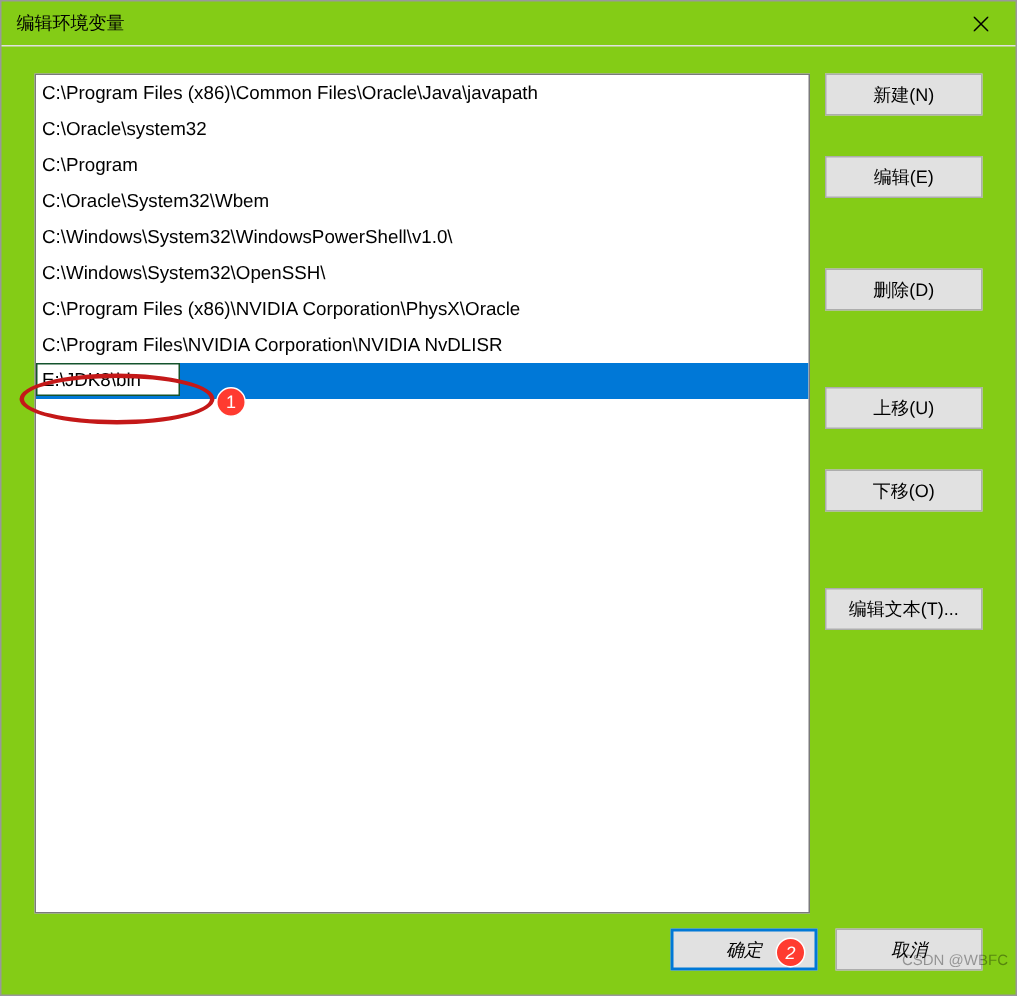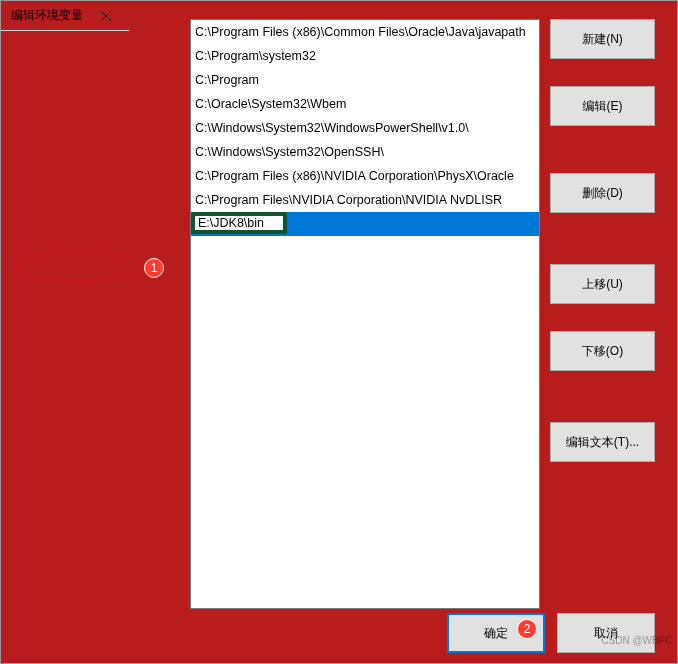--- a/index.html
+++ b/index.html
@@ -7,25 +7,24 @@
       font-family: "Microsoft YaHei", "Segoe UI", sans-serif;
       font-size: 12px;
       background: #fff;
       width: 678px;
       height: 664px;
       position: relative;
     }
     .dialog {
       width: 678px;
       height: 664px;
-      background: #b91c1c;
+      background: #84cc16;
       border: 1px solid #999;
       display: flex;
-      flex-direction: row;
-      gap: 39px;
+      flex-direction: column;
     }
     .titlebar {
       height: 30px;
       display: flex;
       align-items: center;
       justify-content: space-between;
       padding-left: 10px;
       border-bottom: 1px solid #e0e0e0;
     }
     .titlebar-title { font-size: 12px; }
@@ -69,53 +68,53 @@
     .list-item.selected-row {
       background: #0078d7;
       color: #fff;
       position: relative;
     }
     .edit-input {
       position: absolute;
       left: 0;
       top: 0;
       height: 22px;
-      border: 4px solid #14532d;
+      border: 1px solid #14532d;
       background: #fff;
       color: #000;
       font-family: inherit;
       font-size: 12.5px;
       padding-left: 3px;
       outline: none;
       width: 96px;
     }
     .side-buttons {
       width: 105px;
       display: flex;
       flex-direction: column;
     }
     .win-btn {
-      height: 40px;
+      height: 28px;
       border: 1px solid #adadad;
       background: #e1e1e1;
       font-family: inherit;
       font-size: 12px;
       cursor: pointer;
       margin-bottom: 7px;
     }
     .spacer-20 { height: 20px; }
     .footer {
       height: 40px;
       display: flex;
       justify-content: flex-end;
       align-items: center;
       gap: 12px;
       padding-top: 8px;
     }
-    .footer .win-btn { width: 98px; margin-bottom: 0; position: relative; }
+    .footer .win-btn { width: 98px; margin-bottom: 0; position: relative; font-style: italic; }
     .win-btn.focused { border: 2px solid #0078d7; }
     .annotation-circle {
       position: absolute;
       border: 3px solid #c41818;
       border-radius: 50%;
       pointer-events: none;
     }
     .annotation-badge {
       position: absolute;
       width: 20px;
@@ -151,21 +150,21 @@
           <path d="M0 0 L10 10 M10 0 L0 10" stroke="#000" stroke-width="1"></path>
         </svg>
     </div>
   </div>
 
   <div class="body">
     <div class="main-row">
       <div class="listbox" id="listbox">
 
       <div class="list-item">C:\Program Files (x86)\Common Files\Oracle\Java\javapath</div>
-          <div class="list-item">C:\Program\system32</div>
+          <div class="list-item">C:\Oracle\system32</div>
           <div class="list-item">C:\Program</div>
           <div class="list-item">C:\Oracle\System32\Wbem</div>
           <div class="list-item">C:\Windows\System32\WindowsPowerShell\v1.0\</div>
           <div class="list-item">C:\Windows\System32\OpenSSH\</div>
           <div class="list-item">C:\Program Files (x86)\NVIDIA Corporation\PhysX\Oracle</div>
           <div class="list-item">C:\Program Files\NVIDIA Corporation\NVIDIA NvDLISR</div>
           <div class="list-item selected-row">
             <input class="edit-input" value="E:\JDK8\bin" style="">
           </div>
         </div>

